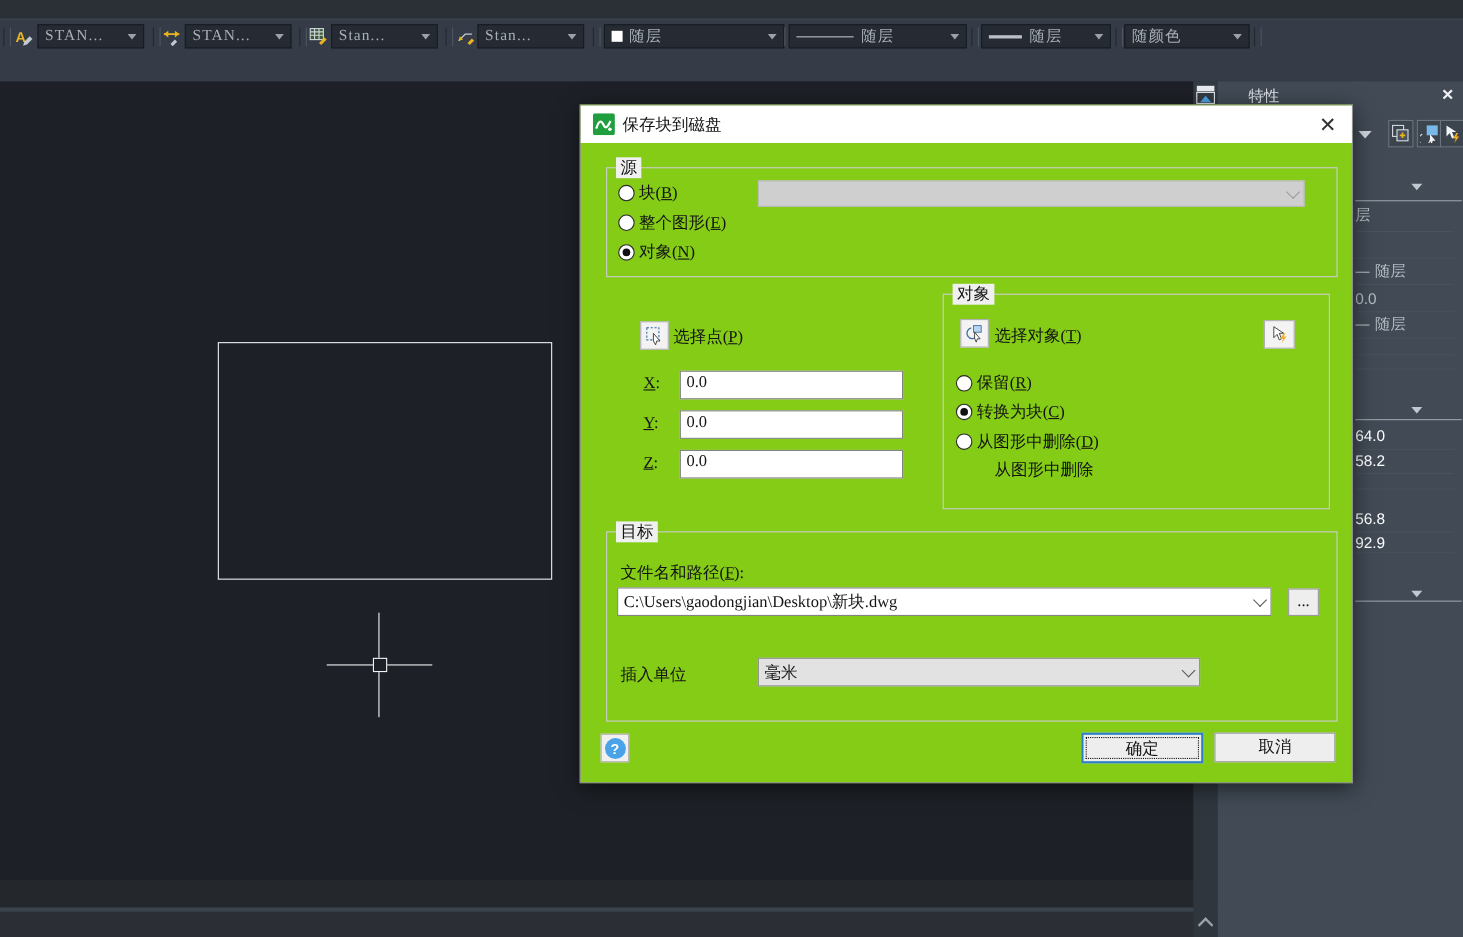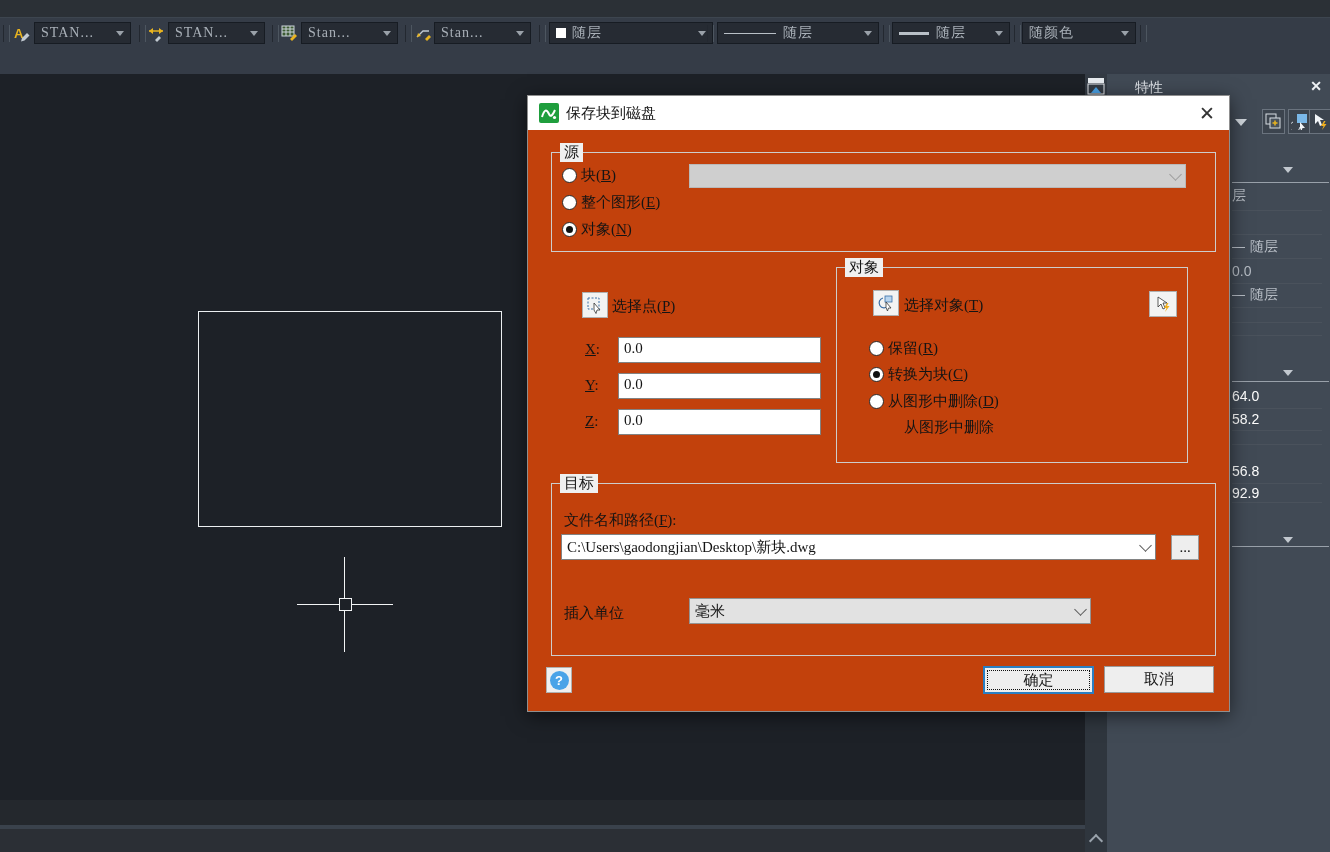--- a/index.html
+++ b/index.html
@@ -38,21 +38,21 @@
   #sb-toolbar{position:absolute;left:0;top:28px;width:223px;height:62px;}
   .sb-btn{position:absolute;width:23px;height:25px;background:#3c444e;border:1px solid #6a737e;box-sizing:border-box;display:flex;align-items:center;justify-content:center;}
   .sb-tri{position:absolute;width:0;height:0;border-left:6px solid transparent;border-right:6px solid transparent;border-top:7px solid #cfd5db;}
   .sb-sep{position:absolute;height:1px;background:#4a525c;left:125px;width:90px;}
   .sb-under{position:absolute;height:1px;background:#99a1aa;left:125px;width:97px;}
   .sb-row{position:absolute;left:125px;width:98px;height:18px;font-size:14px;color:#b6bcc4;white-space:nowrap;overflow:hidden;display:flex;align-items:center;}
   .sb-row.dim{color:#ffffff;}
   .sb-dash{width:13px;height:1px;background:#b6bcc4;margin-right:5px;}
   .sb-hdr-tri{position:absolute;width:0;height:0;border-left:5px solid transparent;border-right:5px solid transparent;border-top:6px solid #c2c8cf;}
   
-  #dialog{position:absolute;left:527px;top:95px;width:703px;height:617px;background:#c2410c;border:1px solid #8f8f8f;
+  #dialog{position:absolute;left:527px;top:95px;width:703px;height:617px;background:#84cc16;border:1px solid #8f8f8f;
           box-sizing:border-box;box-shadow:0 4px 18px rgba(0,0,0,.55);font-family:"Liberation Serif",serif;color:#141414;font-size:15px;}
   #dlg-titlebar{position:absolute;left:0;top:0;width:100%;height:34px;background:#ffffff;}
   #dlg-title{position:absolute;left:38px;top:8px;font-size:15px;}
   #dlg-icon{position:absolute;left:11px;top:7px;width:20px;height:20px;}
   #dlg-close{position:absolute;right:14px;top:6px;font-size:19px;color:#333;font-family:"Liberation Sans",sans-serif;cursor:default;}
   .grp{position:absolute;border:1px solid #cdcdcd;}
   .grp-label{position:absolute;top:-10px;left:8px;background:#f0f0f0;padding:0 4px;font-size:15px;}
   .u{text-decoration:underline;}
   .radio-row{position:absolute;display:flex;align-items:center;}
   .radio{width:15px;height:15px;border-radius:50%;border:1px solid #2b2b2b;background:#fff;box-sizing:border-box;position:relative;flex:none;}
@@ -288,21 +288,21 @@
         </svg>
     </div>
     <span class="flabel" style="left:84px;top:201px"><span>选择点(</span><span class="u">P</span><span>)</span></span>
     <span class="flabel" style="left:57px;top:245px"><span class="u">X</span><span>:</span></span>
     <div class="field" style="left:90px;top:241px;width:203px;height:26px">0.0</div>
     <span class="flabel" style="left:57px;top:281px"><span class="u">Y</span><span>:</span></span>
     <div class="field" style="left:90px;top:277px;width:203px;height:26px">0.0</div>
     <span class="flabel" style="left:57px;top:317px"><span class="u">Z</span><span>:</span></span>
     <div class="field" style="left:90px;top:313px;width:203px;height:26px">0.0</div>
 
-    <div class="grp" style="left:308px;top:171px;width:350px;height:194px">
+    <div class="grp" style="left:329px;top:171px;width:350px;height:194px">
       <span class="grp-label">对象</span>
     </div>
     <div class="pickbtn" style="left:345px;top:194px">
       <svg width="18" height="18">
           <path d="M6 4 a5 5 0 1 0 5 8" stroke="#3b6ea5" fill="none" stroke-width="1.2"></path>
           <rect x="8" y="2" width="7" height="6" fill="#b8d4ee" stroke="#3b6ea5" stroke-width="0.8"></rect>
           <path d="M9 8 l5 6 -2.5 0 -1 3 -1.5 -3.5 z" fill="#fff" stroke="#333" stroke-width="0.8"></path>
         </svg>
     </div>
     <span class="flabel" style="left:376px;top:200px"><span>选择对象(</span><span class="u">T</span><span>)</span></span>

